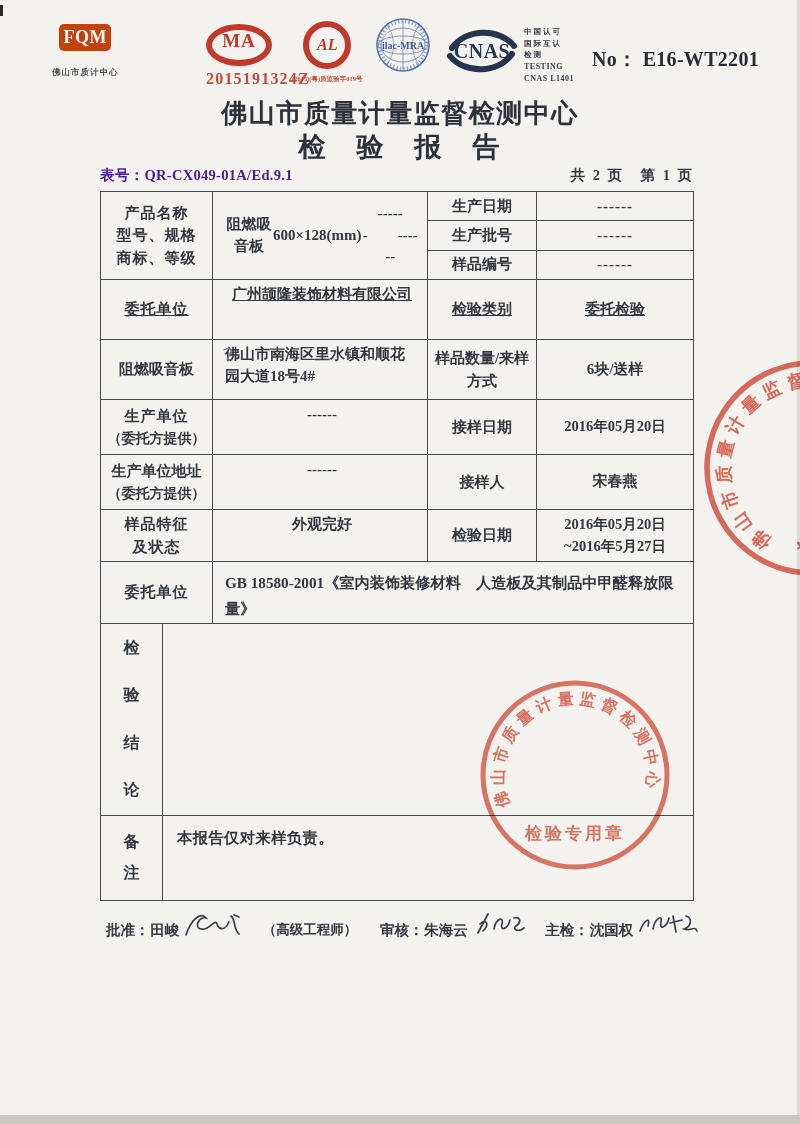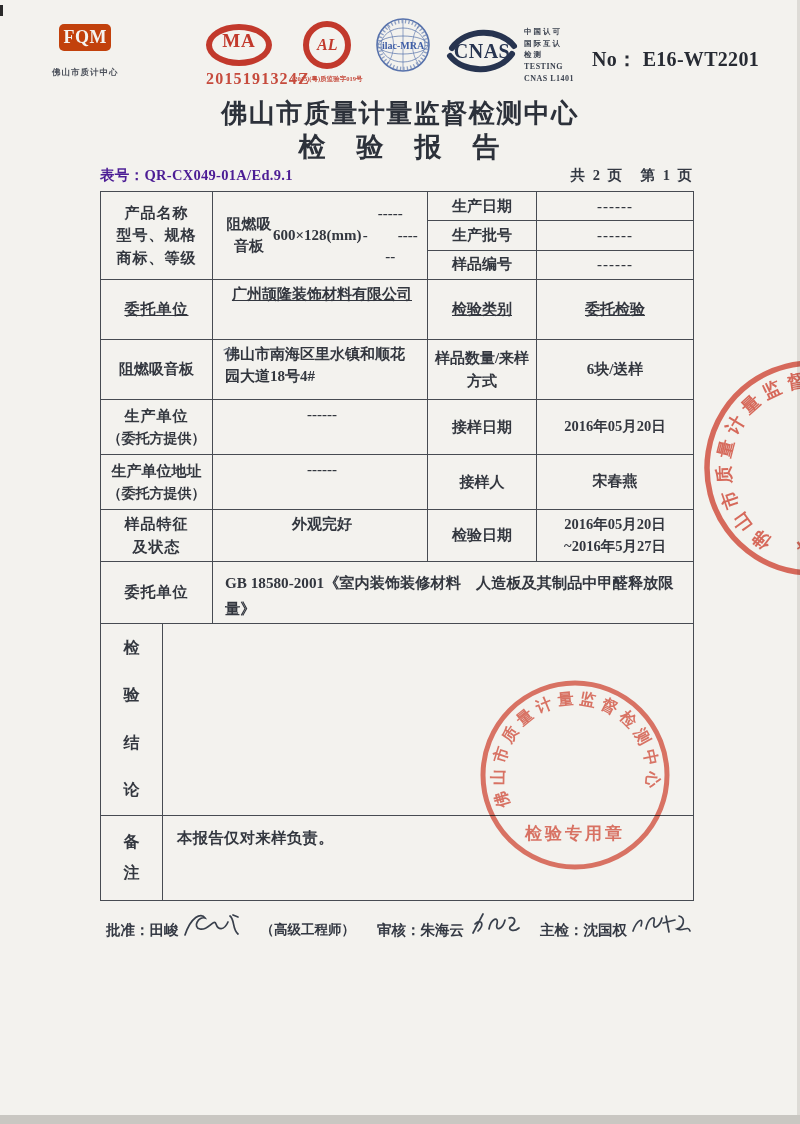--- a/index.html
+++ b/index.html
@@ -106,21 +106,21 @@
   .r9 .cn{justify-content:center;row-gap:10px;}
   .cc{flex:1;position:relative;box-sizing:border-box;}
   .ccl-text{position:absolute;left:42px;top:48px;font-size:15.2px;letter-spacing:.3px;}
   .ccl-date{position:absolute;right:38px;top:126px;font-size:15.5px;letter-spacing:1px;}
   .ccl-note{position:absolute;right:14px;top:160px;font-size:15.2px;}
   .rmk-text{position:absolute;left:14px;top:12px;font-size:15.2px;letter-spacing:.5px;}
 
   
   .footer{
     position:absolute;left:106px;top:908px;width:600px;height:44px;
-    display:flex;align-items:center;font-size:14.5px;font-weight:700;color:#343943;white-space:nowrap;
+    display:flex;align-items:center;font-size:14.5px;font-weight:700;color:#343943;white-space:nowrap;justify-content:space-between;
   }
   .footer .sig{margin:-8px 4px 0 2px;}
   .footer .tnote{margin-left:14px;font-size:13.5px;}
   .footer .gap1{margin-left:22px;} .footer .gap2{margin-left:12px;}
 
   
   .stamp{position:absolute;pointer-events:none;mix-blend-mode:multiply;}
   .stamp-center{left:473px;top:673px;}
   .stamp-right{left:692px;top:348px;}
 

